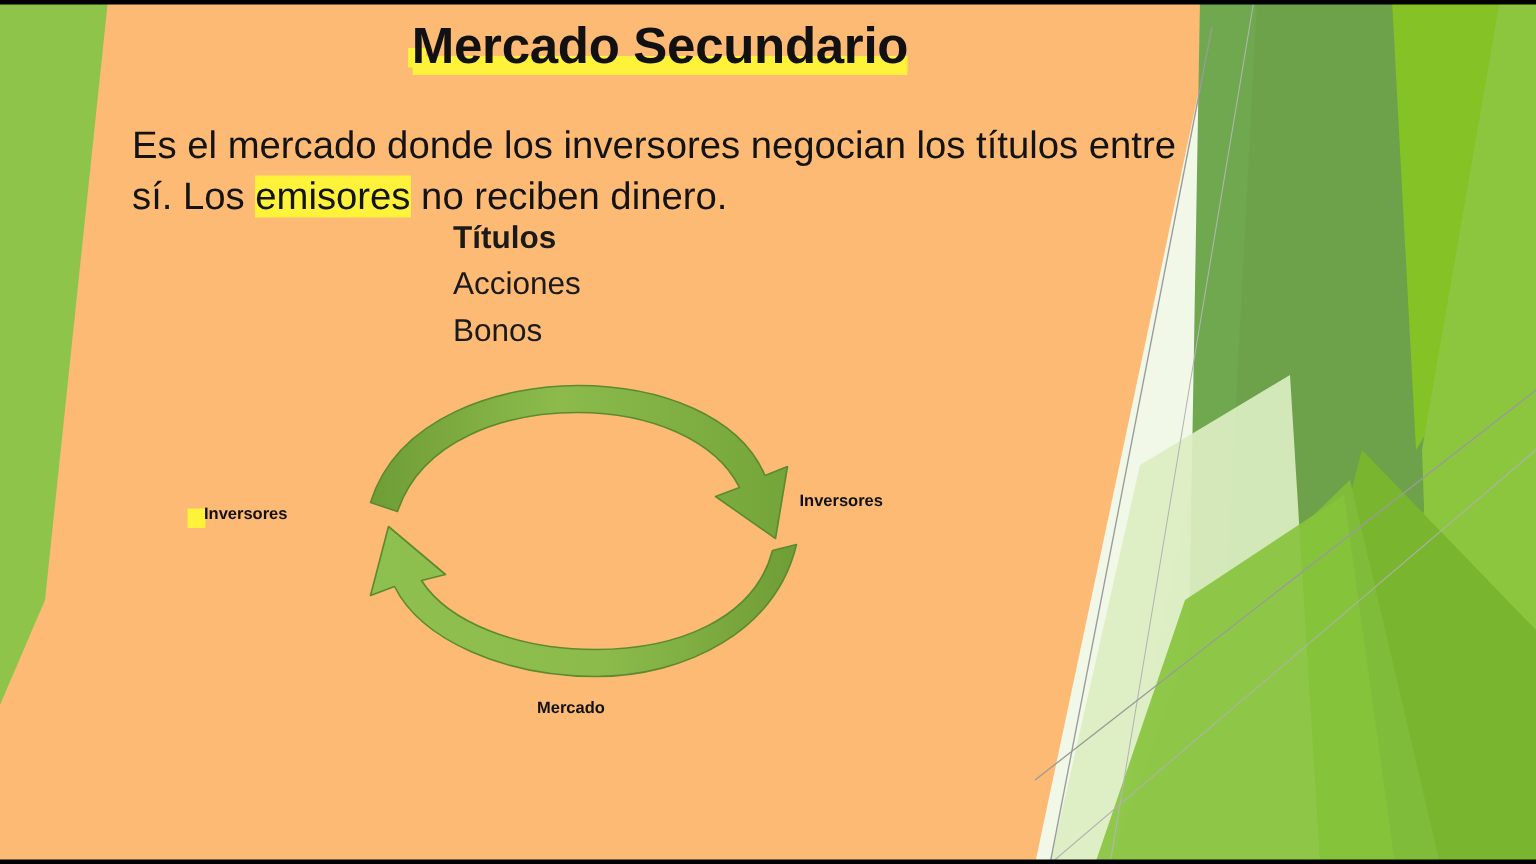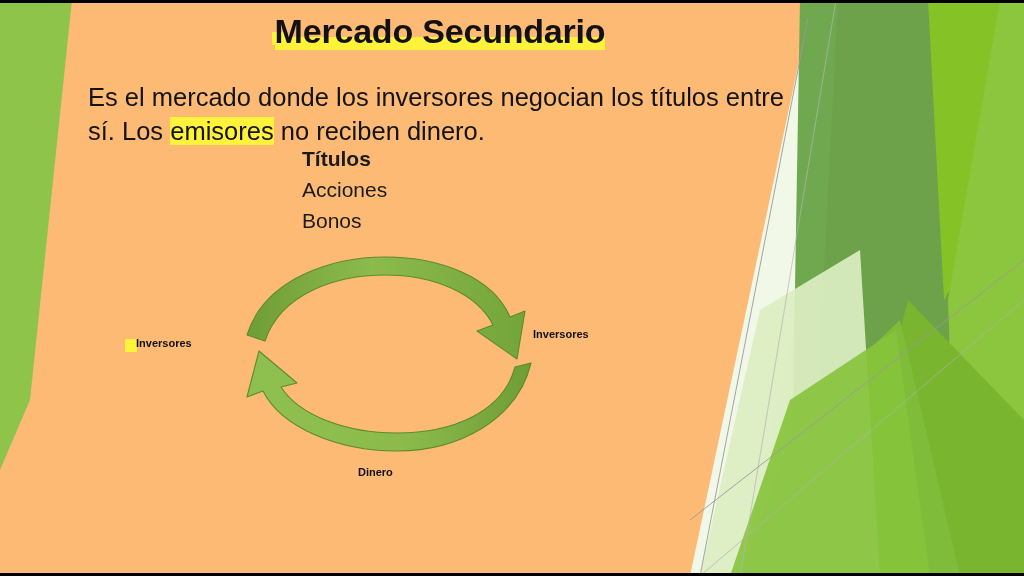--- a/index.html
+++ b/index.html
@@ -188,15 +188,15 @@
              L 72,128
              L 56,132
              C 74,160 120,178 172,178
              C 226,178 278,158 290,112
              Z" fill="url(#gBot)" stroke="#5d8a2f" stroke-width="1.1" stroke-linejoin="round"></path>
   </svg>
 
   <div class="bullet-hl left-node"></div>
   <div class="node-label left">Inversores</div>
   <div class="node-label right">Inversores</div>
-  <div class="node-label bottom">Dinero</div>
+  <div class="node-label bottom">Mercado</div>
 
 </div>
 
 </body></html>

